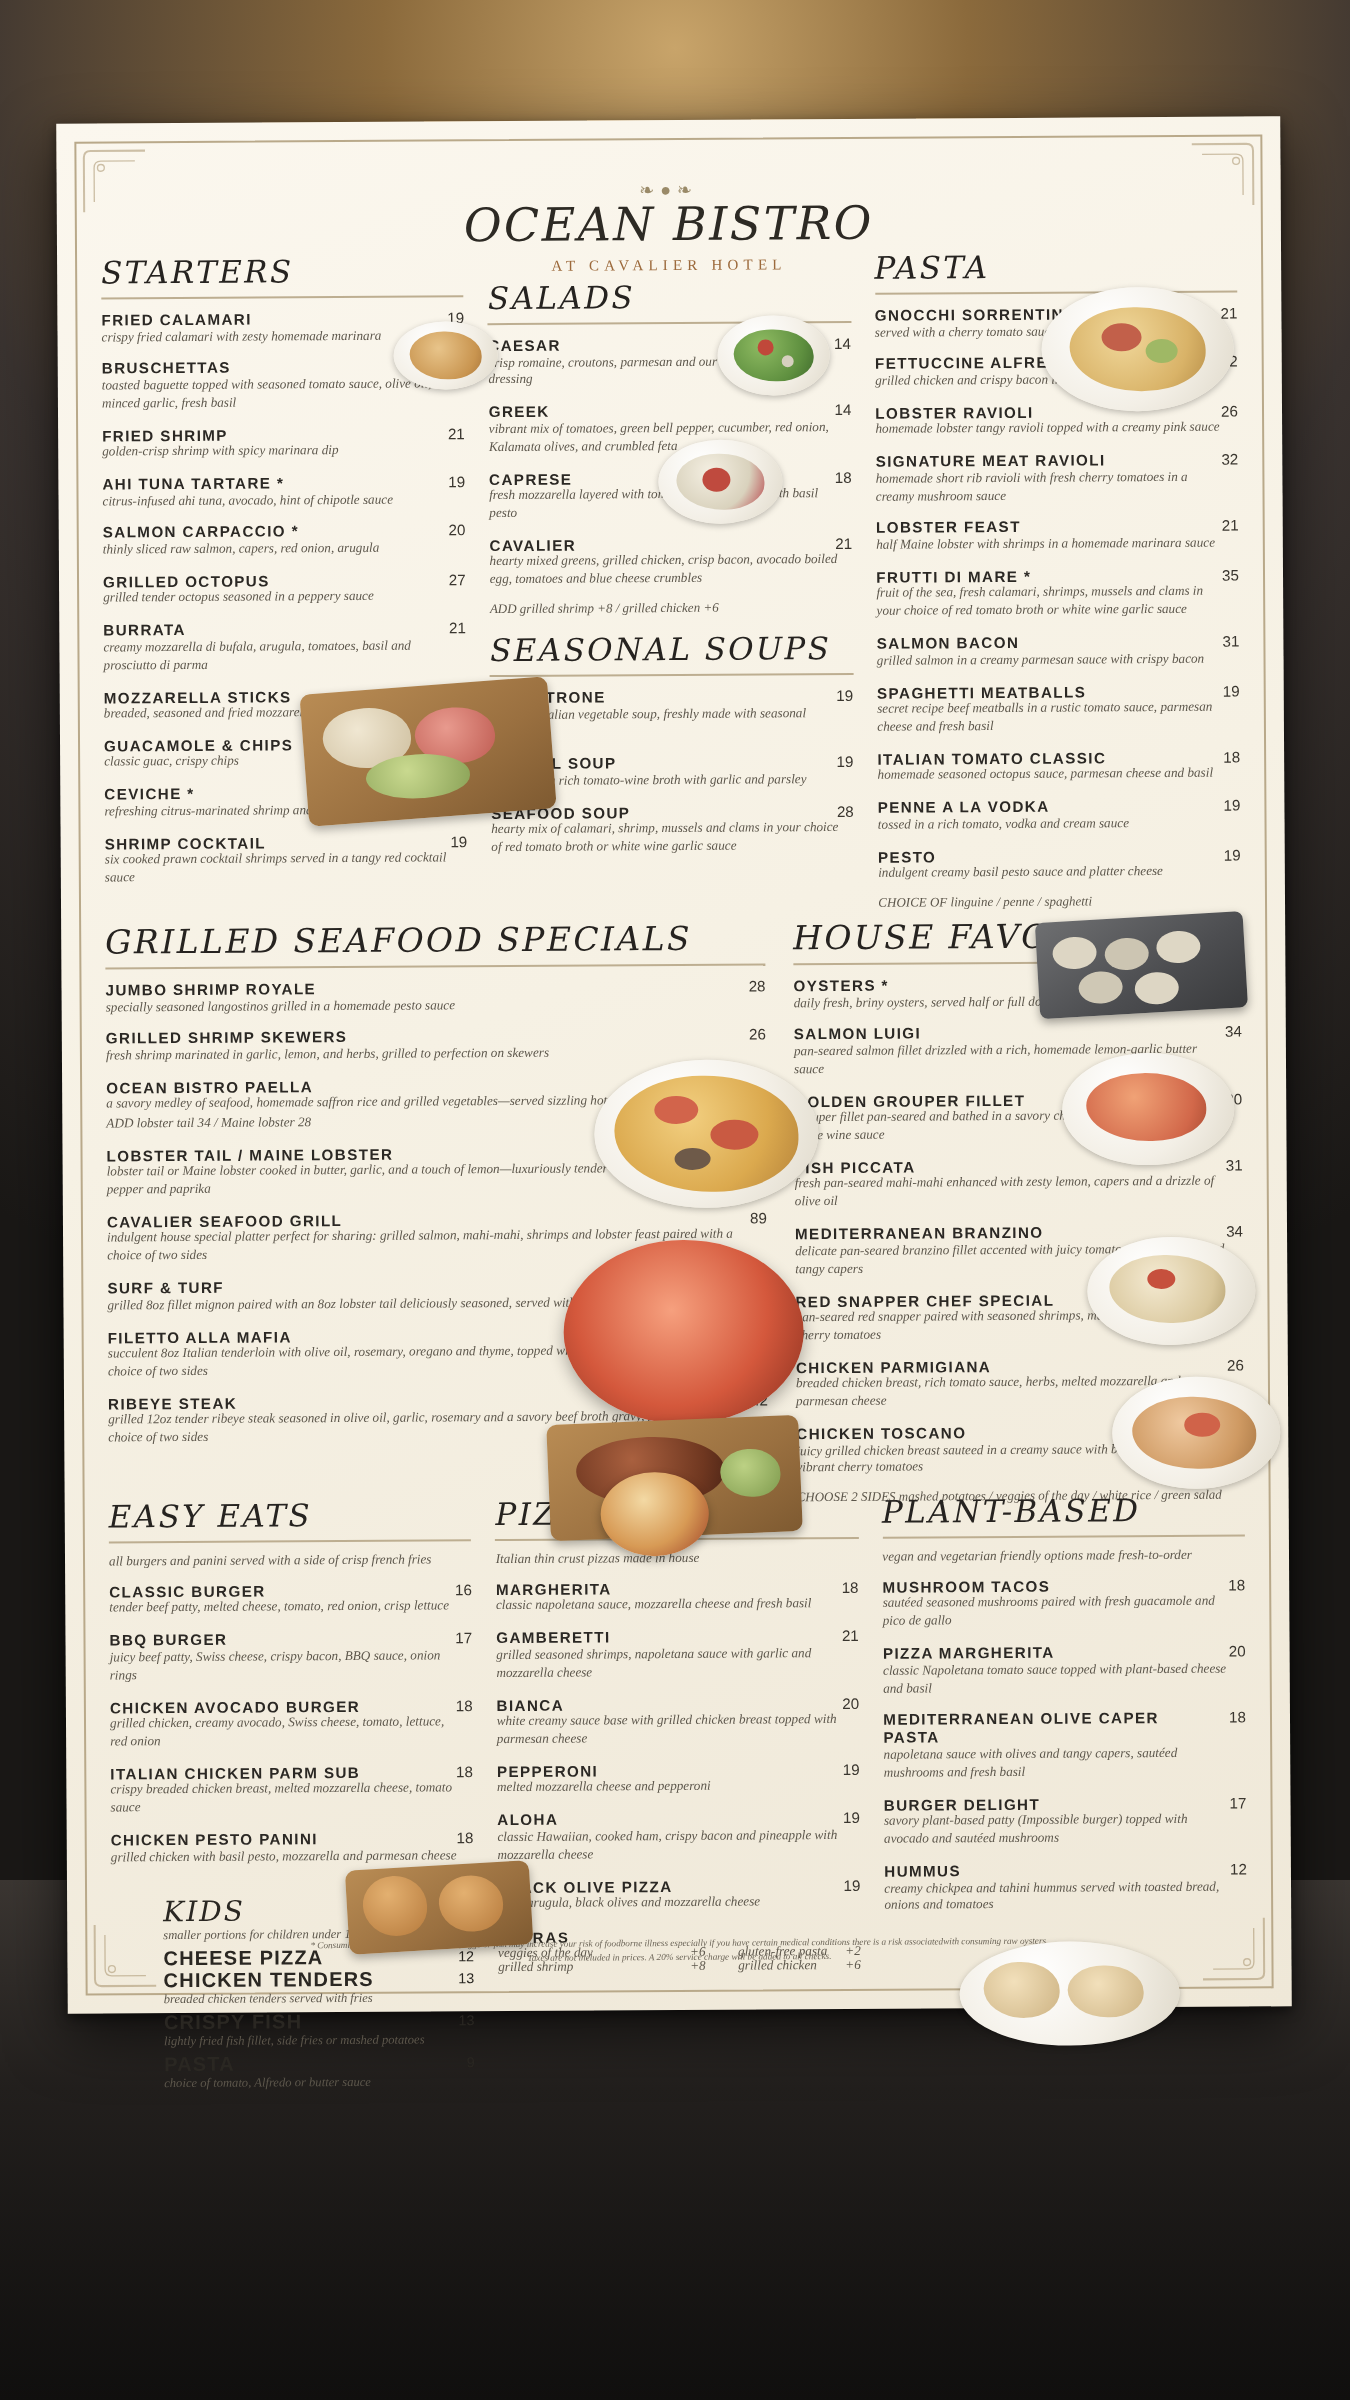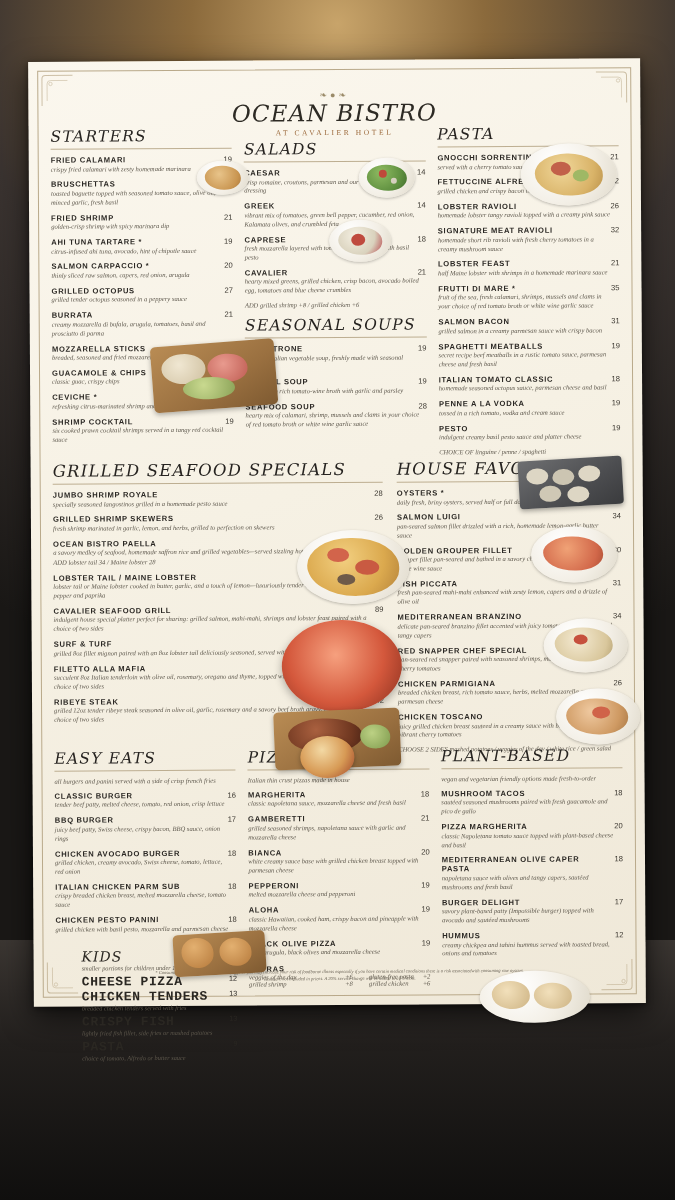--- a/index.html
+++ b/index.html
@@ -93,21 +93,21 @@
   #col-pizza{flex:0 0 182px;}
   #col-plant{flex:1 1 auto;}
 
   .kids-wrap{margin-top:14px;}
   .kids-title{
     font-family:"DejaVu Serif", serif;font-style:italic;
     font-size:14px;letter-spacing:1px;text-align:left;padding-left:26px;
   }
   .kids-sub{font-size:6.3px;font-style:italic;color:#5d574c;padding-left:26px;margin-bottom:3px;}
   .kid-row{display:flex;gap:6px;padding-left:26px;}
-  .kid-nm{font-size:13px;letter-spacing:.6px;text-transform:uppercase;font-family:Liberation Mono, monospace;font-weight:bold;flex:1 1 auto;}
+  .kid-nm{font-size:10px;letter-spacing:.6px;text-transform:uppercase;font-family:Liberation Sans, sans-serif;font-weight:bold;flex:1 1 auto;}
   .kid-pr{font-size:7.2px;font-family:"Liberation Sans",sans-serif;}
   .kid-ds{font-size:6.3px;font-style:italic;color:#5d574c;padding-left:26px;margin-bottom:3px;}
 
   .extras{margin-top:7px;}
   .extras .h{font-size:7.4px;letter-spacing:1px;text-transform:uppercase;font-family:"Liberation Sans",sans-serif;font-weight:bold;}
   .extras .line{display:flex;font-size:6.6px;font-style:italic;color:#5d574c;gap:4px;}
   .extras .line span:nth-child(1){flex:0 0 92px;}
   .extras .line span:nth-child(2){flex:0 0 20px;}
   .extras .line span:nth-child(3){flex:1 1 auto;}
 

